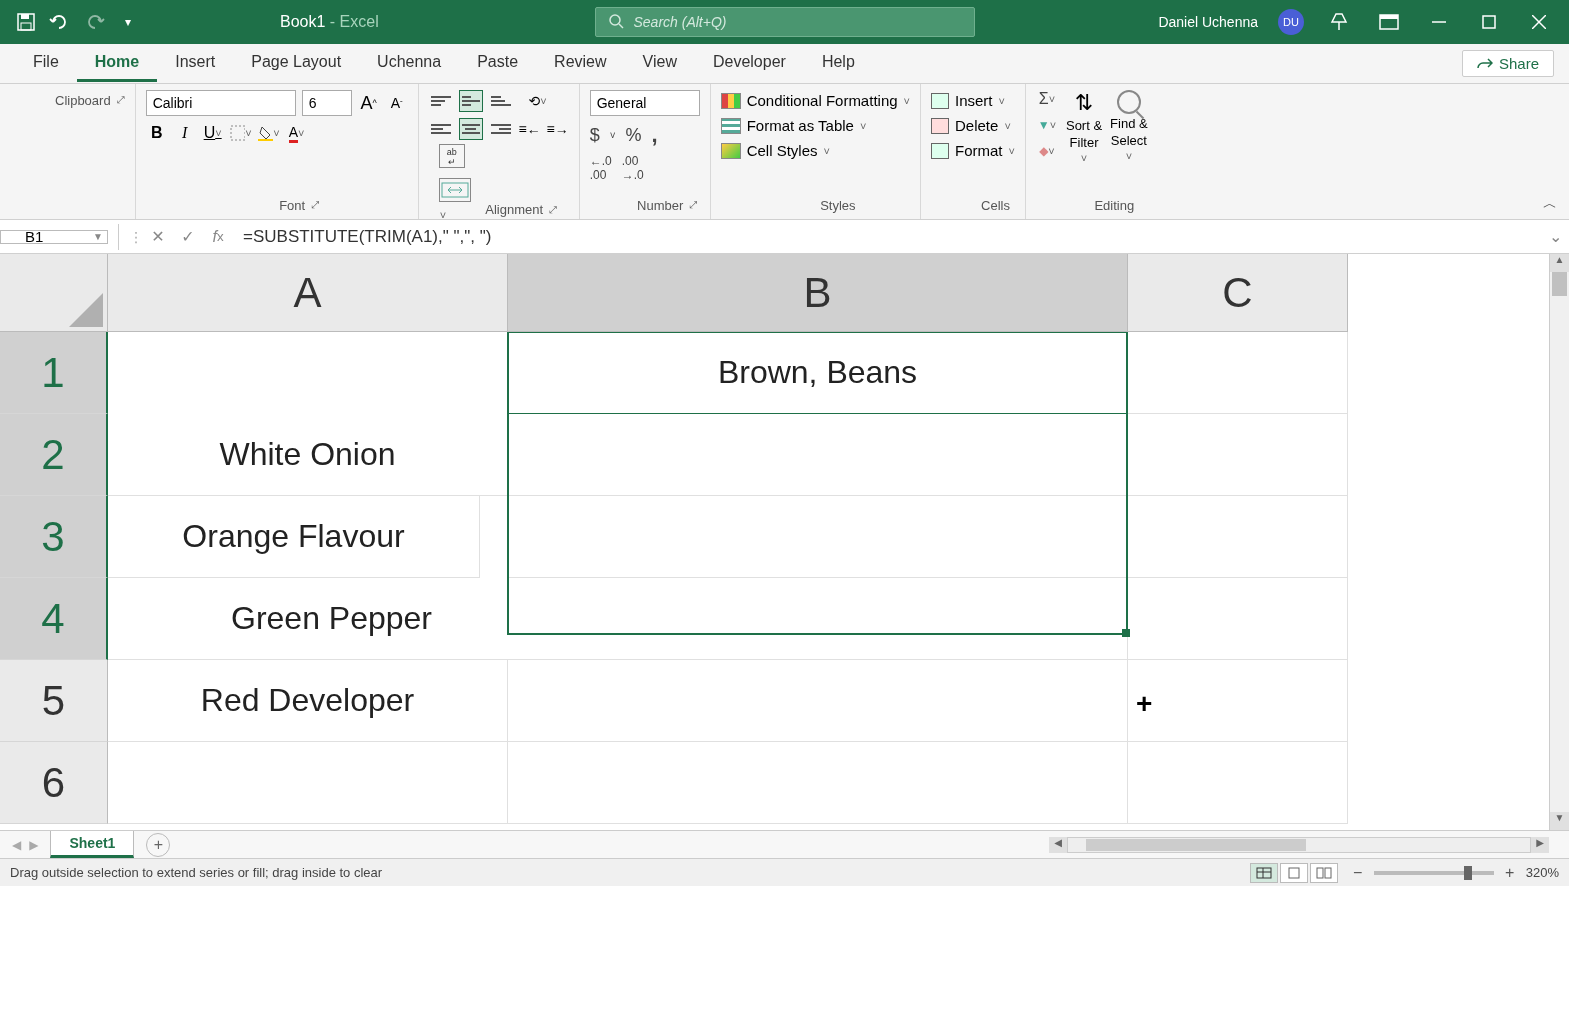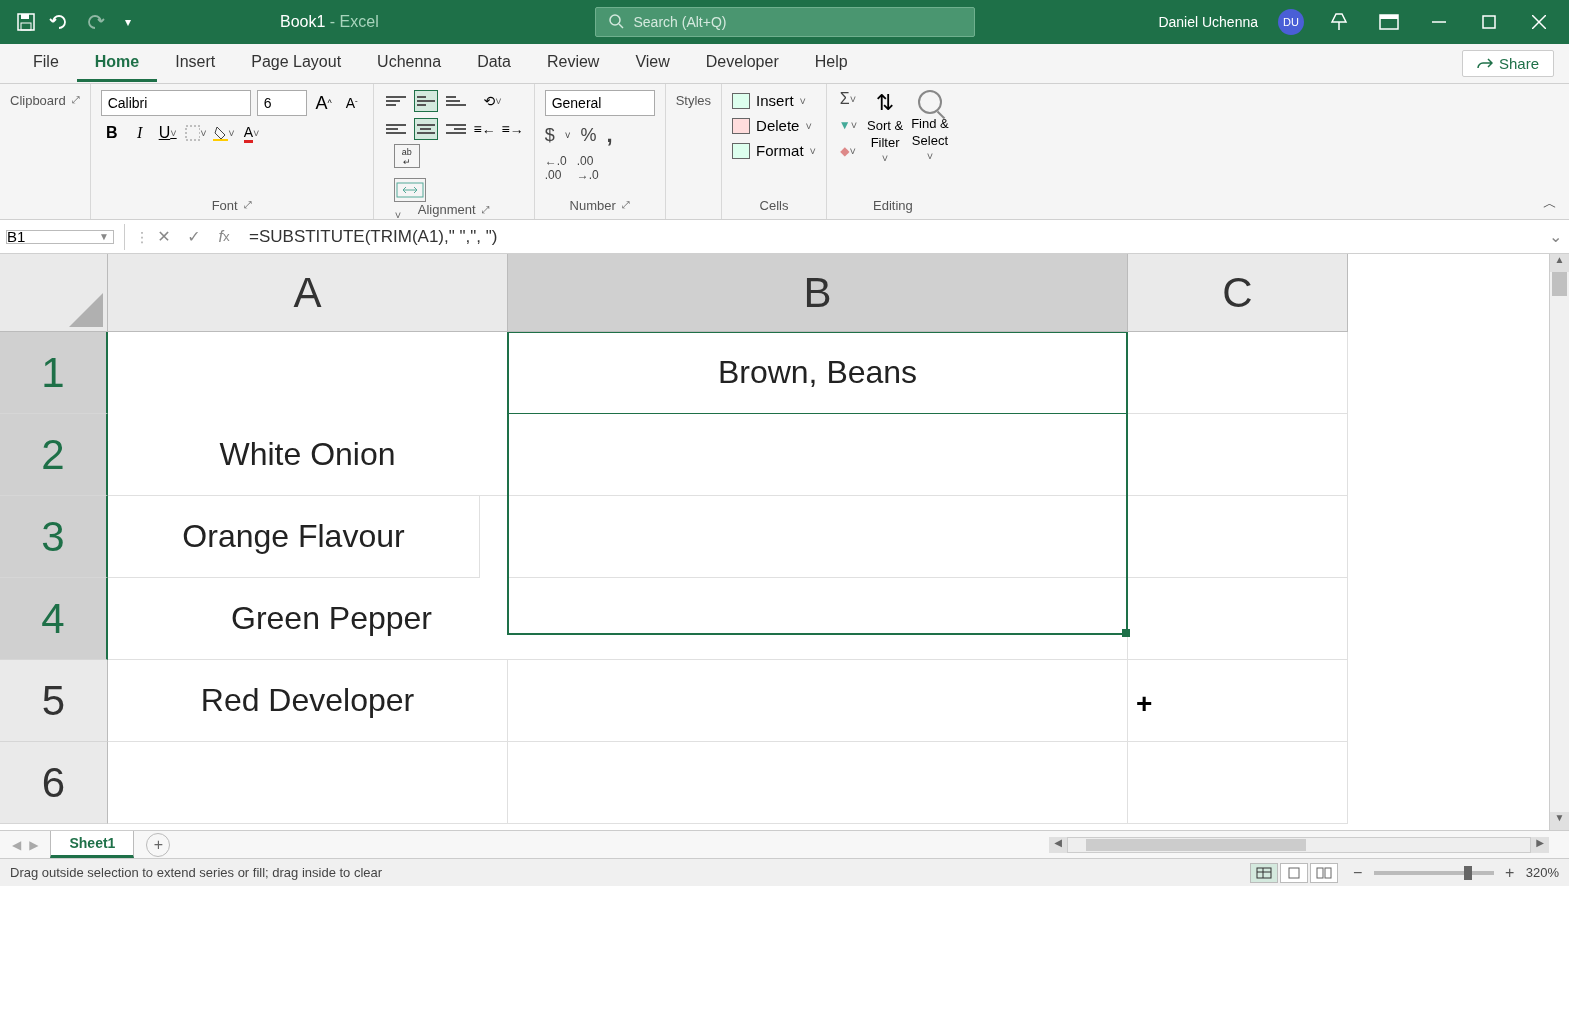--- a/index.html
+++ b/index.html
@@ -4,38 +4,38 @@
 <style>
 * { box-sizing: border-box; margin: 0; padding: 0; font-family: 'Segoe UI', Arial, sans-serif; }
 body { background: #fff; overflow: hidden; width: 1569px; height: 1020px; }
 
 
 .titlebar { height: 44px; background: #1e7048; display: flex; align-items: center; color: #fff; position: relative; }
 .titlebar .qat { display: flex; align-items: center; gap: 12px; padding-left: 15px; }
 .titlebar .qat-icon { width: 22px; height: 22px; display: flex; align-items: center; justify-content: center; cursor: pointer; }
 .titlebar .title { position: absolute; left: 280px; font-size: 16px; color: #fff; }
 .titlebar .title .dim { color: #a8d4bc; }
-.titlebar .search-box { position: absolute; left: 50%; transform: translateX(-50%); width: 380px; height: 30px; background: #4a9670; border: 1px solid #6fb08e; border-radius: 2px; display: flex; align-items: center; padding: 0 12px; color: #d4e9de; font-size: 14px; }
+.titlebar .search-box { position: absolute; left: 50%; transform: translateX(-50%); width: 380px; height: 30px; background: #4a9670; border: 1px solid #6fb08e; border-radius: 2px; display: flex; align-items: center; padding: 0 12px; color: #d4e9de; font-size: 14px; font-style: italic; }
 .titlebar .search-box .search-icon { margin-right: 10px; }
 .titlebar .right-area { margin-left: auto; display: flex; align-items: center; gap: 20px; padding-right: 15px; }
 .titlebar .user-name { font-size: 14px; }
 .titlebar .avatar { width: 26px; height: 26px; border-radius: 50%; background: #4a5fd6; display: flex; align-items: center; justify-content: center; font-size: 11px; color: #fff; }
 .titlebar .win-btn { width: 30px; height: 30px; display: flex; align-items: center; justify-content: center; cursor: pointer; }
 
 
 .tabs-row { height: 40px; background: #f5f5f5; border-bottom: 1px solid #d0d0d0; display: flex; align-items: center; padding: 0 15px; position: relative; }
 .tabs-row .tab { padding: 8px 18px; font-size: 16px; color: #333; cursor: pointer; }
 .tabs-row .tab.active { font-weight: 600; border-bottom: 3px solid #1e7048; color: #1e7048; }
 .share-btn { position: absolute; right: 15px; top: 6px; background: #fff; border: 1px solid #ccc; padding: 4px 14px; font-size: 15px; color: #1e7048; cursor: pointer; border-radius: 2px; display: flex; align-items: center; gap: 6px; }
 
 
 .ribbon { height: 136px; background: #f5f5f5; border-bottom: 1px solid #d0d0d0; display: flex; position: relative; }
 .ribbon-group { border-right: 1px solid #d8d8d8; padding: 6px 10px 4px 10px; display: flex; flex-direction: column; position: relative; }
 .ribbon-group .group-body { flex: 1; display: flex; align-items: flex-start; gap: 4px; }
-.ribbon-group .group-label { text-align: center; font-size: 13px; color: #555; height: 20px; display: flex; align-items: center; justify-content: center; gap: 6px; }
+.ribbon-group .group-label { text-align: center; font-size: 13px; color: #555; height: 20px; display: flex; align-items: center; justify-content: center; gap: 6px; margin-left: 45px; }
 .ribbon-group .dialog-launcher { font-size: 10px; color: #555; cursor: pointer; }
 
 .clipboard-main { display: flex; flex-direction: column; align-items: center; gap: 2px; }
 .clipboard-icon { width: 40px; height: 44px; background: linear-gradient(#fff8e8, #fff); border: 1px solid #c9a754; border-radius: 3px; position: relative; }
 .clipboard-icon::before { content: ''; position: absolute; top: -4px; left: 10px; width: 18px; height: 8px; background: #8a6a3a; border-radius: 2px; }
 .paste-label { font-size: 14px; color: #333; }
 .clipboard-side { display: flex; flex-direction: column; gap: 10px; padding-left: 6px; }
 .small-icon { width: 22px; height: 18px; cursor: pointer; display: flex; align-items: center; justify-content: center; }
 .scissors::before { content: '✂'; font-size: 16px; color: #444; }
 .copy-i::before { content: '⎘'; font-size: 16px; color: #444; }
@@ -82,21 +82,21 @@
 .fill-i::before { content: '▼'; font-size: 12px; color: #4a9; }
 .clear-i::before { content: '◆'; font-size: 12px; color: #d88; }
 .sort-icon { font-size: 22px; }
 .find-icon { width: 24px; height: 24px; border: 2px solid #888; border-radius: 50%; position: relative; }
 .find-icon::after { content: ''; position: absolute; width: 10px; height: 2px; background: #888; bottom: -4px; right: -6px; transform: rotate(45deg); }
 
 .ribbon-collapse { position: absolute; right: 12px; bottom: 6px; cursor: pointer; font-size: 14px; color: #555; }
 
 
 .formula-bar { height: 34px; border-bottom: 1px solid #d0d0d0; display: flex; align-items: center; background: #fff; }
-.name-box { width: 108px; height: 14px; border: 1px solid #bbb; margin-left: 6px; display: flex; align-items: center; padding: 0 0; font-size: 15px; position: relative; }
+.name-box { width: 108px; height: 14px; border: 1px solid #bbb; display: flex; align-items: center; padding: 0 24px; font-size: 15px; position: relative; }
 .name-box .dd { position: absolute; right: 4px; font-size: 10px; color: #888; }
 .fb-sep { width: 1px; height: 26px; background: #ccc; margin: 0 10px; }
 .fb-btn { width: 22px; height: 22px; display: flex; align-items: center; justify-content: center; color: #888; cursor: pointer; margin: 0 4px; }
 .fb-text { flex: 1; padding: 0 10px; font-size: 17px; color: #333; }
 .fb-expand { width: 20px; color: #888; cursor: pointer; }
 
 
 .grid-area { position: relative; height: 576px; display: flex; }
 .corner { width: 108px; height: 78px; background: #eaeaea; border-right: 1px solid #bbb; border-bottom: 1px solid #bbb; position: relative; }
 .corner::after { content: ''; position: absolute; right: 4px; bottom: 4px; border-left: 34px solid transparent; border-bottom: 34px solid #b0b0b0; }
@@ -214,21 +214,21 @@
   </div>
 </div>
 
 <div class="tabs-row">
   <div id="tabs-container" style="display:flex">
       <div class="tab">File</div>
       <div class="tab active">Home</div>
       <div class="tab">Insert</div>
       <div class="tab">Page Layout</div>
       <div class="tab">Uchenna</div>
-      <div class="tab">Data</div>
+      <div class="tab">Paste</div>
       <div class="tab">Review</div>
       <div class="tab">View</div>
       <div class="tab">Developer</div>
       <div class="tab">Help</div>
     </div>
   <div class="share-btn">
     <svg width="16" height="16" viewBox="0 0 16 16">
         <path d="M11 3 L15 7 L11 11 M15 7 L6 7 A5 5 0 0 0 1 12" fill="none" stroke="#1e7048" stroke-width="1.5"></path>
       </svg>
     <span>Share</span>
@@ -346,20 +346,34 @@
         <span style="font-size:12px">.00<br>→.0</span>
       </div>
     </div>
     <div class="group-label">
         <span>Number</span>
         <span class="dialog-launcher">⤢</span>
       </div>
   </div>
 
   <div class="ribbon-group styles-group">
+    <div class="group-body">
+      <div class="style-item dd-arrow">
+          <div class="style-icon cf-icon"></div>
+          <span>Conditional Formatting</span>
+        </div>
+      <div class="style-item dd-arrow">
+          <div class="style-icon table-icon"></div>
+          <span>Format as Table</span>
+        </div>
+      <div class="style-item dd-arrow">
+          <div class="style-icon cellstyle-icon"></div>
+          <span>Cell Styles</span>
+        </div>
+    </div>
     <div class="group-label">
         <span>Styles</span>
       </div>
   </div>
 
   <div class="ribbon-group cells-group">
     <div class="group-body">
       <div class="cell-item dd-arrow">
           <div class="insert-icon"></div>
           <span>Insert</span>

